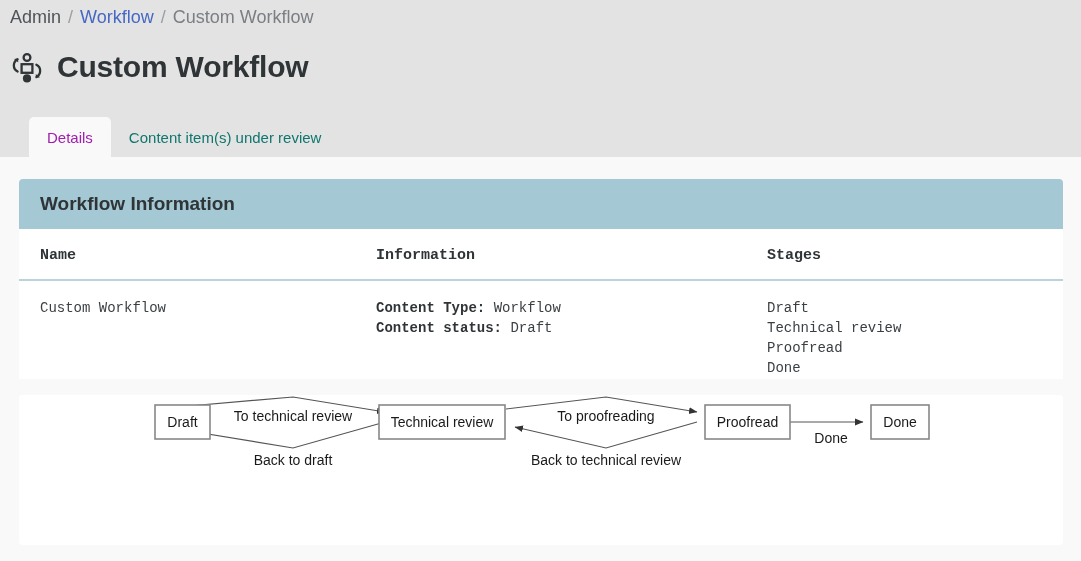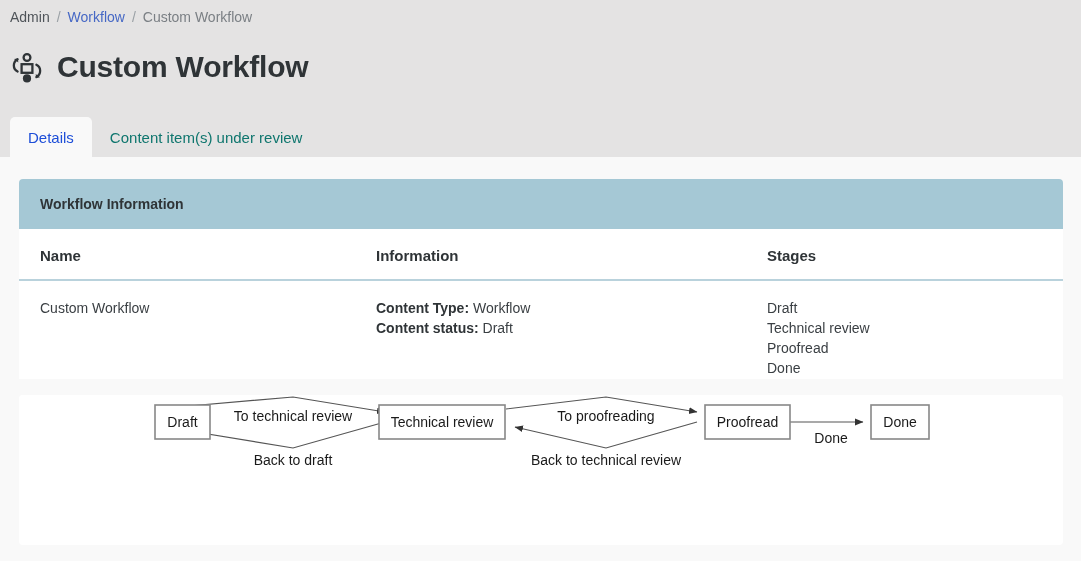--- a/index.html
+++ b/index.html
@@ -24,21 +24,21 @@
     left: 0; top: 0;
     width: 1081px;
     height: 157px;
     background: #e4e3e3;
   }
 
   .breadcrumb {
     position: absolute;
     left: 10px;
     top: 8px;
-    font-size: 14px;
+    font-size: 18px;
     line-height: 18px;
     color: #555a5e;
     white-space: nowrap;
   }
   .breadcrumb .crumb { color: #4f5459; }
   .breadcrumb .crumb-link { color: #4668c5; text-decoration: none; cursor: pointer; }
   .breadcrumb .crumb-current { color: #7a7f84; }
   .breadcrumb .sep { color: #9aa0a5; padding: 0 7px; }
 
   .page-title-row {
@@ -80,21 +80,22 @@
     padding: 0 18px;
     font-size: 15px;
     color: #0f766e;
     cursor: pointer;
     white-space: nowrap;
     border-radius: 5px 5px 0 0;
     background: transparent;
   }
   .tab.active {
     background: #f9f9f9;
-    color: #1d4ed8;
+    color: #a21caf;
+    margin-left: 19px;
   }
 
   
   .content {
     position: absolute;
     left: 0;
     top: 157px;
     width: 1081px;
     height: 404px;
     background: #f9f9f9;
@@ -112,31 +113,32 @@
   .card-diagram { top: 238px; height: 150px; border-radius: 4px; }
 
   .card-header {
     background: #a5c8d5;
     height: 50px;
     display: flex;
     align-items: center;
     padding: 0 21px;
   }
   .card-header-title {
-    font-size: 14px;
+    font-size: 19px;
     font-weight: bold;
     color: #2f3437;
     white-space: nowrap;
   }
 
   
   .info-table {
     width: 100%;
     border-collapse: collapse;
     table-layout: fixed;
+    font-family: Liberation Mono, monospace;
   }
   .info-table th {
     text-align: left;
     font-size: 15px;
     font-weight: bold;
     color: #2f3437;
     padding: 18px 0 15px 0;
     border-bottom: 2px solid #b9d2dc;
   }
   .info-table td {

